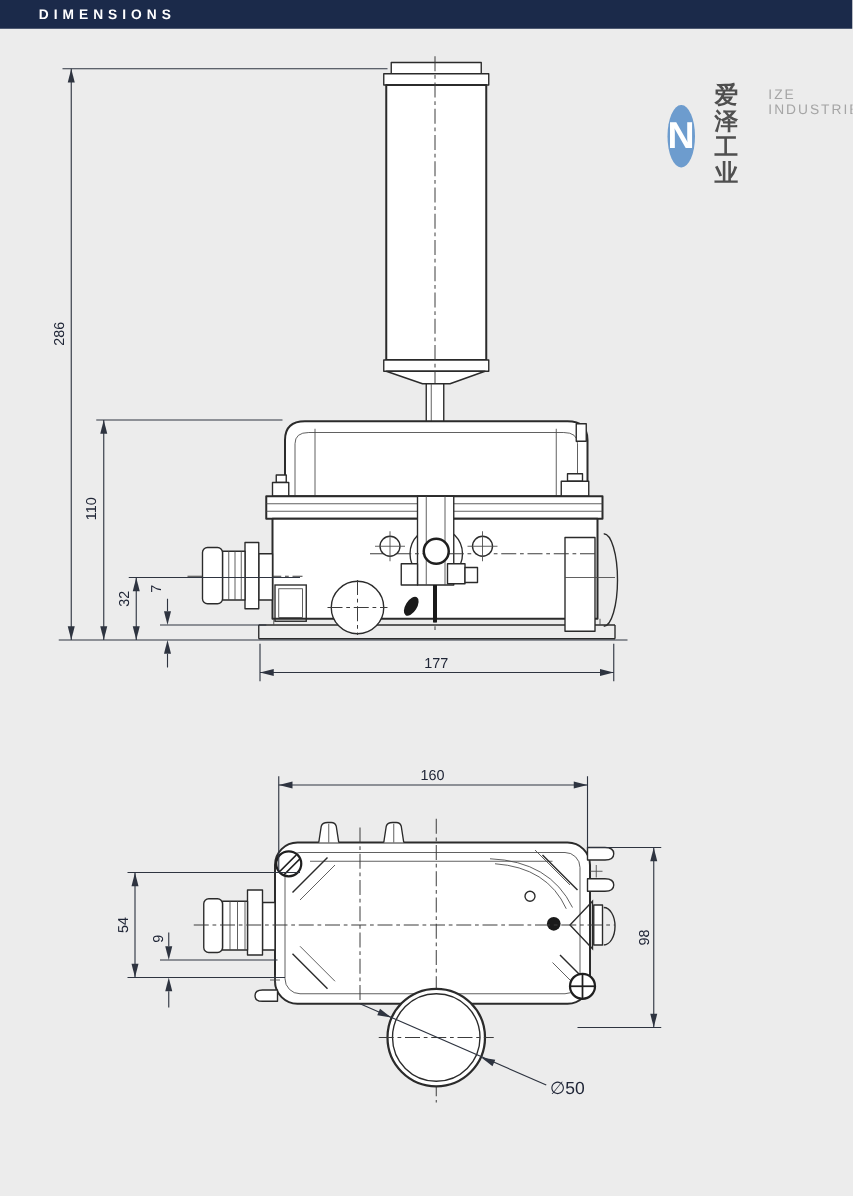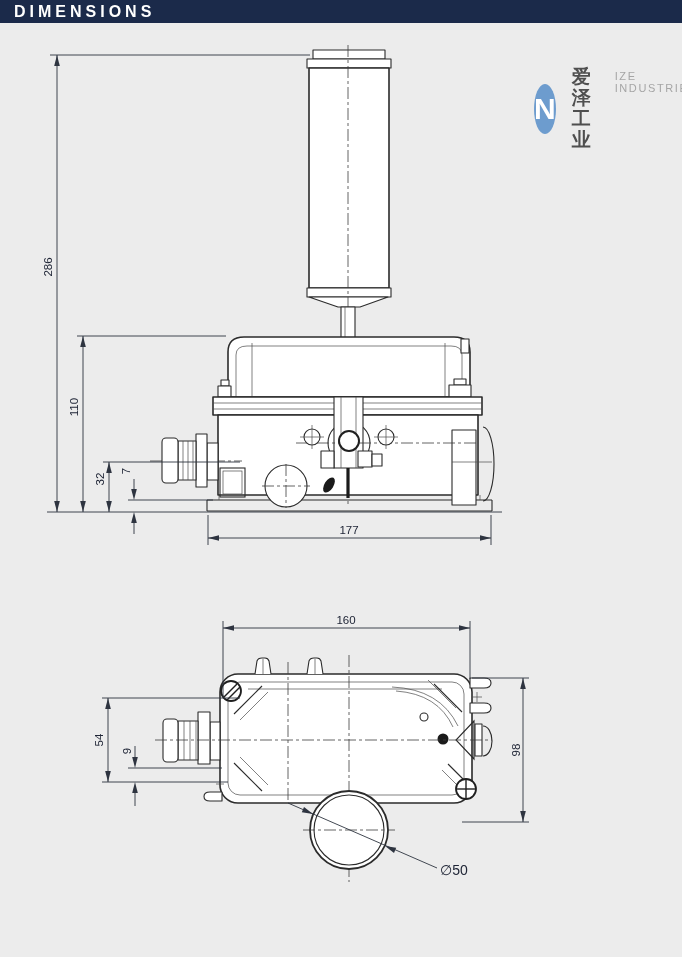--- a/index.html
+++ b/index.html
@@ -7,22 +7,22 @@
     width:682px;height:957px;position:relative;
     background:#ececec;
     font-family:"Liberation Sans",sans-serif;
     overflow:hidden;
   }
   .header-bar{
     position:absolute;top:0;left:0;width:682px;height:23px;
     background:#1b2a4a;display:flex;align-items:center;
   }
   .header-title{
-    color:#ffffff;font-size:16px;font-weight:bold;
-    letter-spacing:4px;padding-left:14px;
+    color:#ffffff;font-size:11px;font-weight:bold;
+    letter-spacing:4px;padding-left:31px;
   }
   .logo{
     position:absolute;top:78px;left:528px;width:152px;height:62px;
     display:flex;align-items:center;
   }
   .logo-circle{
     width:50px;height:50px;border-radius:50%;
     background:#6d9cce;color:#ffffff;
     display:flex;align-items:center;justify-content:center;
     font-size:30px;font-weight:bold;

